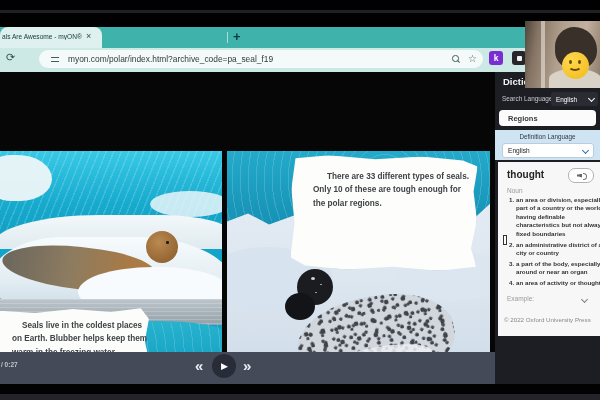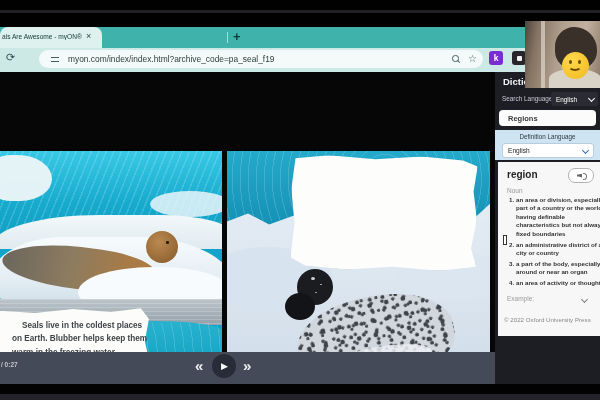--- a/index.html
+++ b/index.html
@@ -167,21 +167,21 @@
   <div class="abs tab"></div>
   <div class="abs tab-title">als Are Awesome - myON®</div>
   <div class="abs tab-close">×</div>
   <div class="abs tab-sep"></div>
   <div class="abs newtab">+</div>
 
   <div class="abs urlrow"></div>
   <div class="abs reload">⟳</div>
   <div class="abs urlpill"></div>
   <div class="abs tune"></div>
-  <div class="abs url-text">myon.com/index/index.html?archive_code=pa_seal_f19</div>
+  <div class="abs url-text">myon.com/polar/index.html?archive_code=pa_seal_f19</div>
   <div class="abs mag"></div>
   <div class="abs star">☆</div>
   <div class="abs ext-k">k</div>
   <div class="abs ext-2"></div>
 
   <div class="abs stage">
 
     <div class="abs lpage">
       <div class="abs l-water"></div>
       <div class="abs l-water-tex"></div>
@@ -201,20 +201,21 @@
       <div class="abs l-paper-text">Seals live in the coldest places on Earth. Blubber helps keep them warm in the freezing water.</div>
       <div class="abs l-pagenum">28</div>
     </div>
 
     <div class="abs rpage">
       <div class="abs r-hump1"></div>
       <div class="abs r-hump2"></div>
       <div class="abs r-teal"></div>
       <div class="abs r-teal-tex"></div>
       <div class="abs r-paper"></div>
+      <div class="abs r-paper-text">There are 33 different types of seals. Only 10 of these are tough enough for the polar regions.</div>
       <div class="abs h-shadow"></div>
       <div class="abs h-body"></div>
       <div class="abs h-belly"></div>
       <div class="abs h-head-back"></div>
       <div class="abs h-head-nose"></div>
       <div class="abs h-head-spot"></div>
       <div class="abs r-pagenum">29</div>
     </div>
   </div>
 
@@ -233,21 +234,21 @@
     <span class="chev sl-chev"></span>
   </div>
   <input class="abs dsearch" value="Regions" style="">
   <div class="abs dl-card"></div>
   <div class="abs dl-label">Definition Language</div>
   <div class="abs dl-select">
     <span class="val">English</span>
     <span class="chev dl-chev"></span>
   </div>
   <div class="abs defcard">
-    <div class="word">region</div>
+    <div class="word">thought</div>
     <div class="spk-btn">
       <span class="spk"></span>
     </div>
     <div class="pos">Noun</div>
     <ol class="defs">
       <li>an area or division, especially part of a country or the world having definable characteristics but not always fixed boundaries</li>
       <li>an administrative district of a city or country</li>
       <li>a part of the body, especially around or near an organ</li>
       <li>an area of activity or thought</li>
     </ol>

